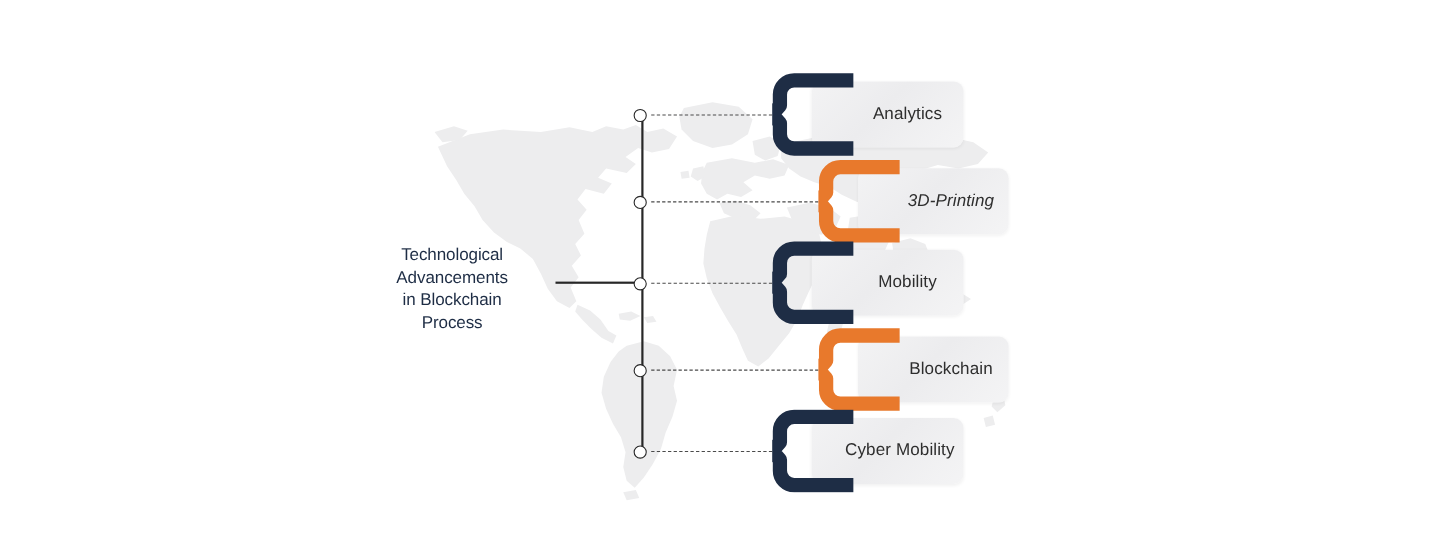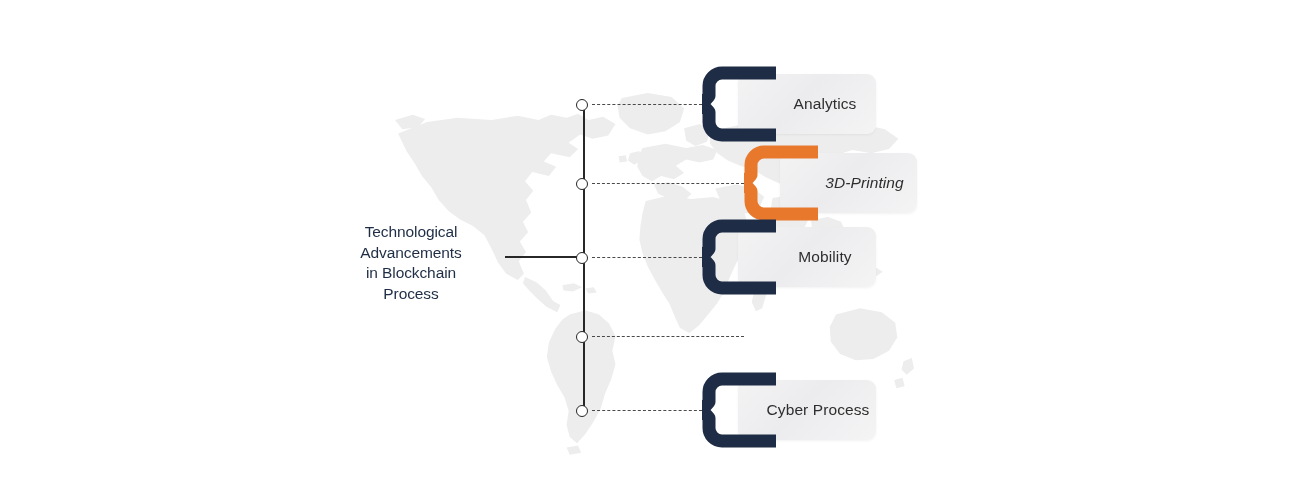--- a/index.html
+++ b/index.html
@@ -250,24 +250,34 @@
     <div class="card" style="left:36px; width:138px;">
       <div class="card-label" style="padding-left:36px;">Mobility</div>
     </div>
     <div class="bracket">
       <svg width="74" height="76" viewBox="0 0 74 76">
         <path d="M74 7 H20 A13 13 0 0 0 7 20 V30 L0 38 L7 46 V56 A13 13 0 0 0 20 69 H74" fill="none" stroke="#1e2d45" stroke-width="13" stroke-linejoin="round" stroke-linecap="butt"></path>
       </svg>
     </div>
   </div>
 
+  <div class="item" style="left:744px; top:298px; width:173px;">
+    <div class="card" style="left:36px; width:137px;">
+      <div class="card-label" style="padding-left:32px;">Blockchain</div>
+    </div>
+    <div class="bracket">
+      <svg width="74" height="76" viewBox="0 0 74 76">
+        <path d="M74 7 H20 A13 13 0 0 0 7 20 V30 L0 38 L7 46 V56 A13 13 0 0 0 20 69 H74" fill="none" stroke="#e8792c" stroke-width="13" stroke-linejoin="round" stroke-linecap="butt"></path>
+      </svg>
+    </div>
+  </div>
 
   <div class="item" style="left:702px; top:372px; width:174px;">
     <div class="card" style="left:36px; width:138px;">
-      <div class="card-label" style="padding-left:22px;">Cyber Process</div>
+      <div class="card-label" style="padding-left:22px;">Cyber Mobility</div>
     </div>
     <div class="bracket">
       <svg width="74" height="76" viewBox="0 0 74 76">
         <path d="M74 7 H20 A13 13 0 0 0 7 20 V30 L0 38 L7 46 V56 A13 13 0 0 0 20 69 H74" fill="none" stroke="#1e2d45" stroke-width="13" stroke-linejoin="round" stroke-linecap="butt"></path>
       </svg>
     </div>
   </div>
 
 </div>
 

